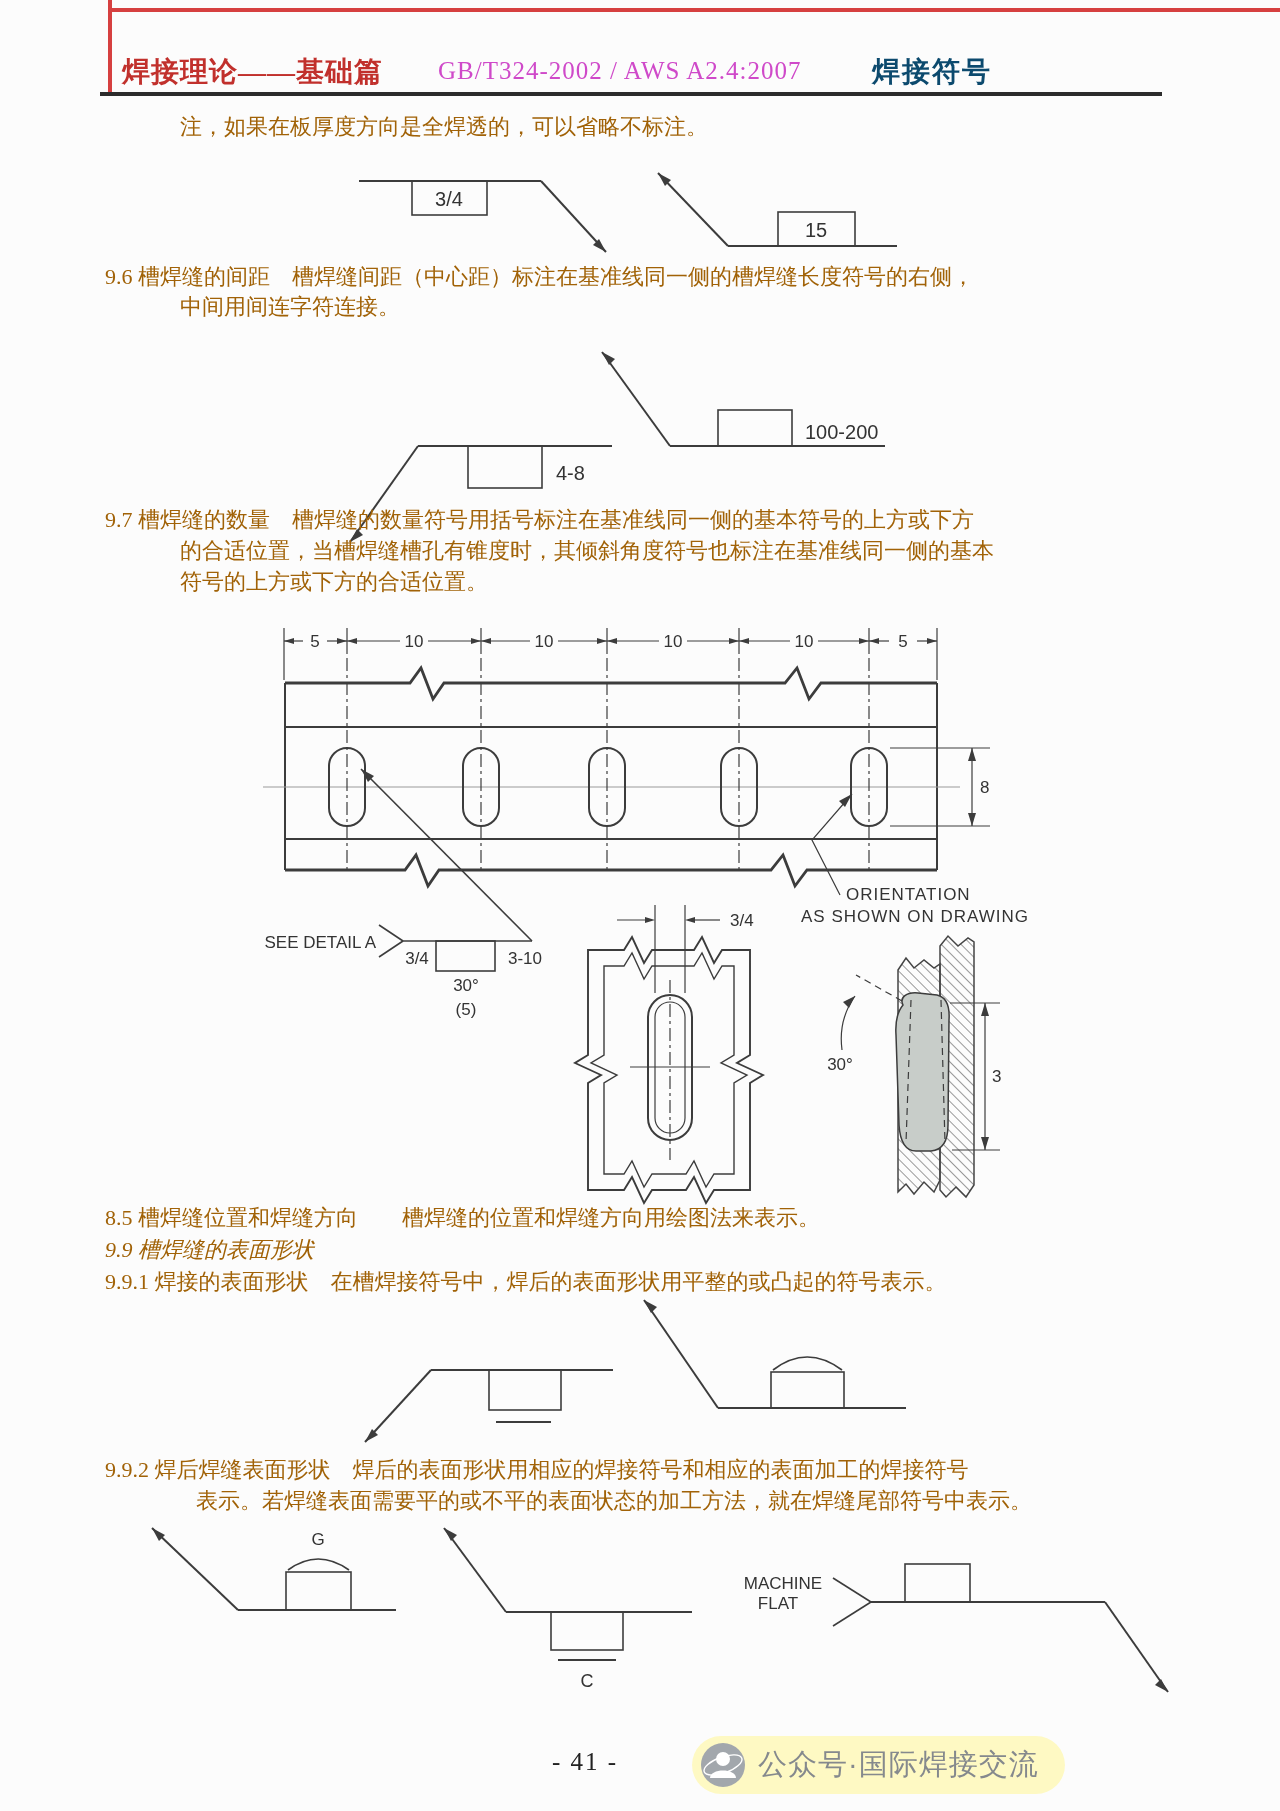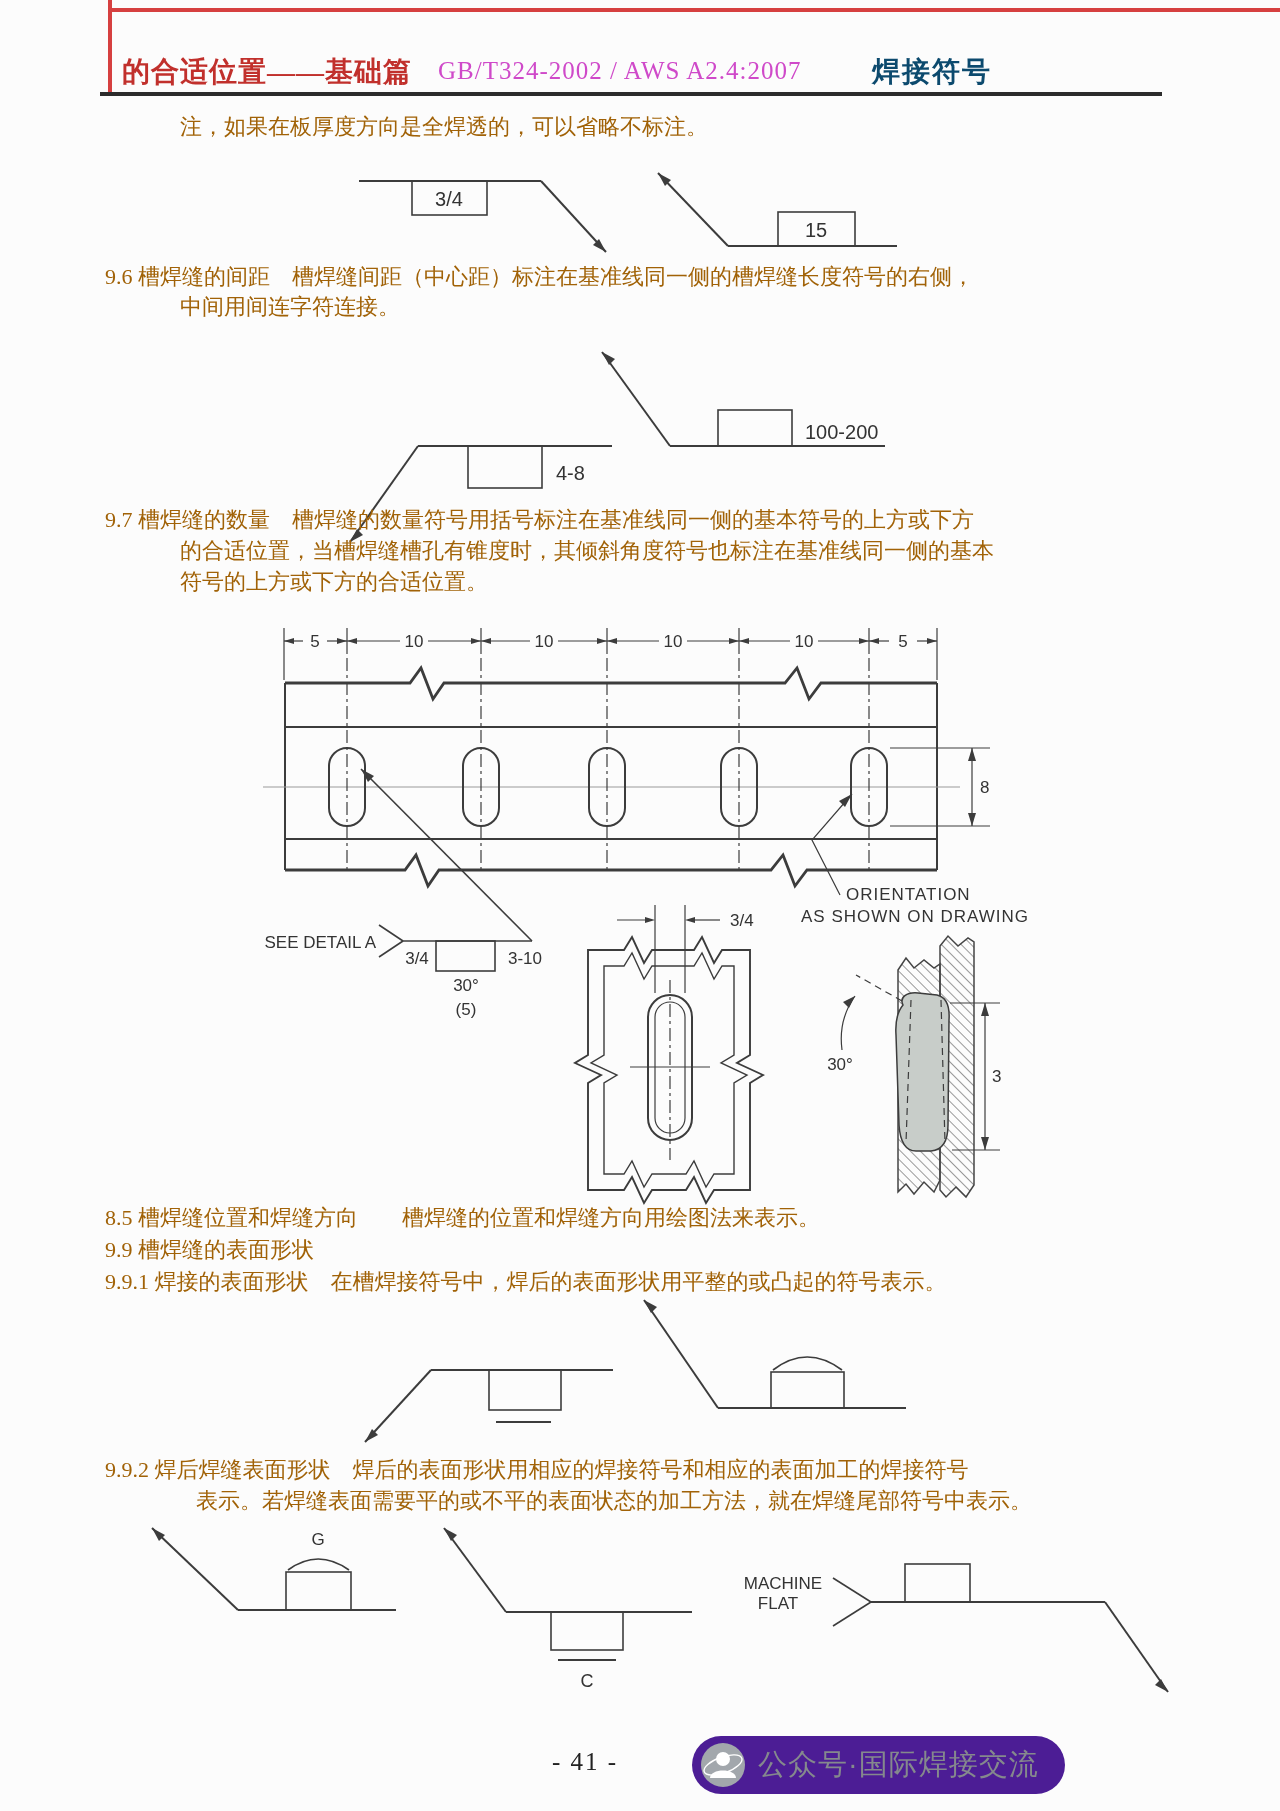--- a/index.html
+++ b/index.html
@@ -17,31 +17,31 @@
   .med{stroke-width:2;}
   .thin{stroke-width:1.2;}
   .gray{stroke:#999;}
   .ah{fill:#3c3c3c;stroke:none;}
   .lbl{font-family:"Liberation Sans",sans-serif;fill:#333;font-size:17px;}
   .lbl20{font-family:"Liberation Sans",sans-serif;fill:#333;font-size:20px;}
   .cl{stroke-dasharray:13 4 3 4;}
   .dsh{stroke-dasharray:7 5;}
   .footer-num{position:absolute;left:505px;top:1748px;width:160px;text-align:center;
               font-size:25px;color:#222;letter-spacing:2px;}
-  .wepill{position:absolute;left:692px;top:1736px;height:58px;background:#4c1d95;border-radius:29px;
+  .wepill{position:absolute;left:692px;top:1736px;height:58px;background:#fef9c3;border-radius:29px;
           display:flex;align-items:center;padding:0 26px 0 8px;gap:12px;}
   .wetext{font-size:29px;color:#85898d;font-family:"Liberation Sans",sans-serif;letter-spacing:1px;}
 </style>
 </head>
 <body>
 
 <div class="red-line" style="left:108px;top:0;width:4px;height:92px;"></div>
 <div class="red-line" style="left:112px;top:8px;width:1168px;height:4px;"></div>
 
-<div class="hdr-left">的合适位置——基础篇</div>
+<div class="hdr-left">焊接理论——基础篇</div>
 <div class="hdr-std">GB/T324-2002 / AWS A2.4:2007</div>
 <div class="hdr-right">焊接符号</div>
 <div class="hdr-rule"></div>
 
 <div class="t" style="left:180px;top:112px;">注，如果在板厚度方向是全焊透的，可以省略不标注。</div>
 
 <svg style="left:280px;top:145px;" width="680" height="125" viewBox="0 0 680 125">
   <line class="ln med" x1="79" y1="36" x2="261" y2="36"></line>
   <rect class="ln" x="132" y="36" width="75" height="34" fill="none"></rect>
   <text class="lbl20" x="169" y="61" text-anchor="middle">3/4</text>
@@ -203,21 +203,21 @@
     <line class="ln thin" x1="750" y1="423" x2="800" y2="423"></line>
     <line class="ln thin" x1="752" y1="570" x2="800" y2="570"></line>
     <line class="ln thin" x1="785" y1="423" x2="785" y2="570"></line>
     <polygon class="ah" points="785,423 781,436 789,436"></polygon>
     <polygon class="ah" points="785,570 781,557 789,557"></polygon>
     <text class="lbl" x="792" y="502">3</text>
   </g>
 </svg>
 
 <div class="t" style="left:105px;top:1203px;">8.5 槽焊缝位置和焊缝方向　　槽焊缝的位置和焊缝方向用绘图法来表示。</div>
-<div class="t" style="left:105px;top:1235px;">9.9 槽焊缝的表面形状</div>
+<div class="t" style="left:105px;top:1235px;font-style:italic;">9.9 槽焊缝的表面形状</div>
 <div class="t" style="left:105px;top:1267px;">9.9.1 焊接的表面形状　在槽焊接符号中，焊后的表面形状用平整的或凸起的符号表示。</div>
 
 <svg style="left:140px;top:1290px;" width="800" height="175" viewBox="0 0 800 175">
   <g>
     <line class="ln med" x1="291" y1="80" x2="473" y2="80"></line>
     <rect class="ln" x="349" y="80" width="72" height="40" fill="none"></rect>
     <line class="ln med" x1="356" y1="132" x2="411" y2="132"></line>
     <line class="ln med" x1="291" y1="80" x2="225" y2="152"></line>
     <polygon class="ah" points="225,152 238,145 232,139"></polygon>
   </g>

